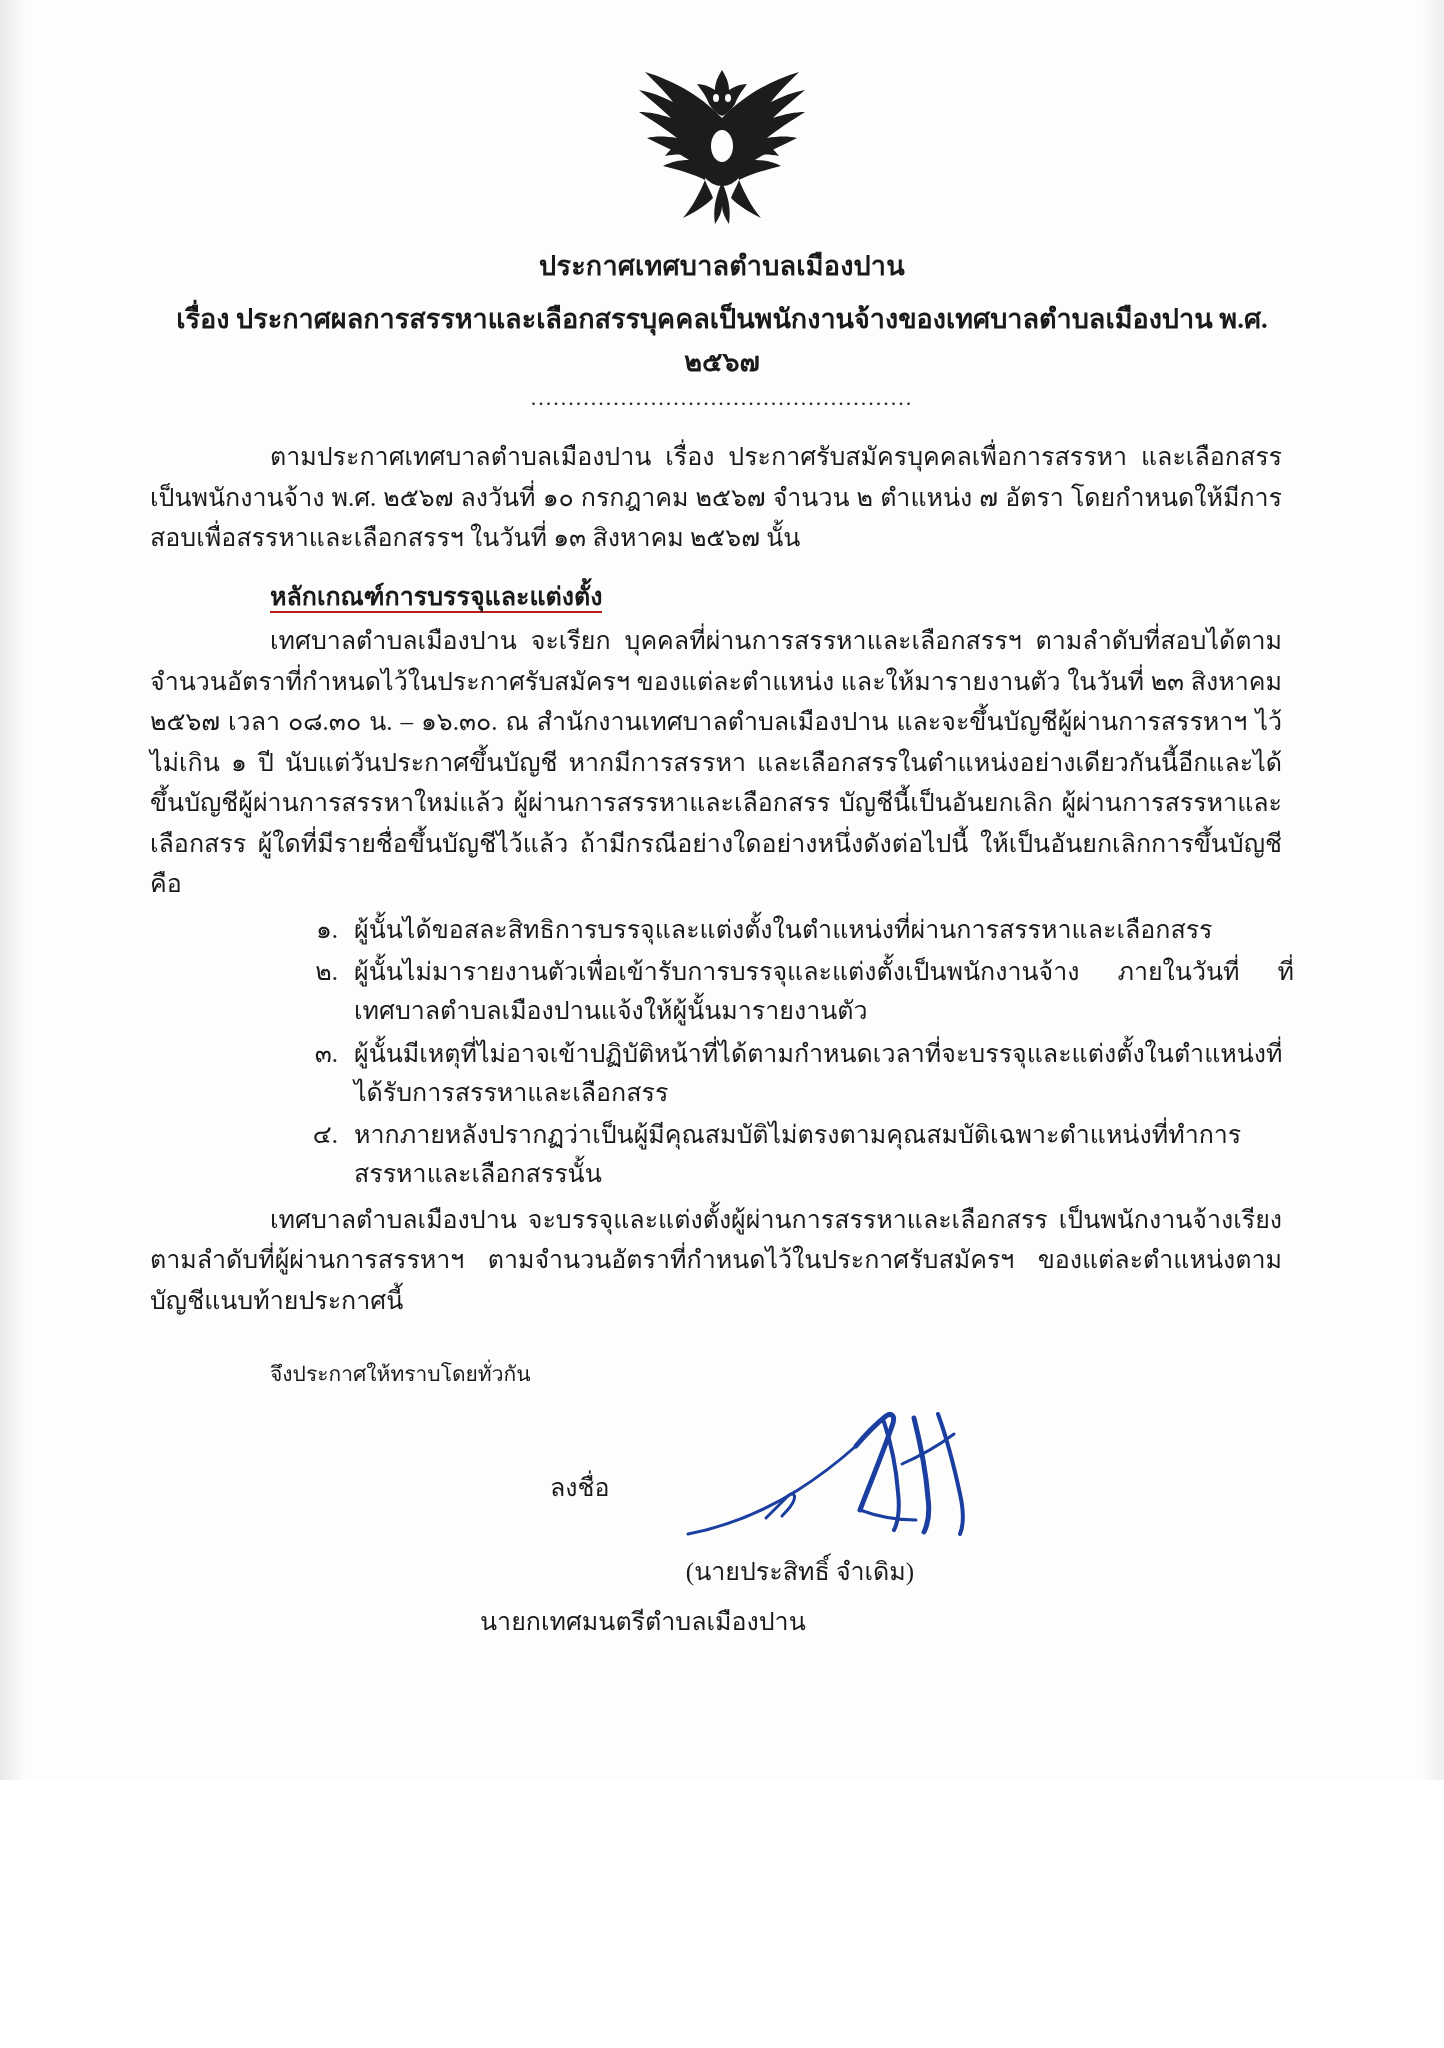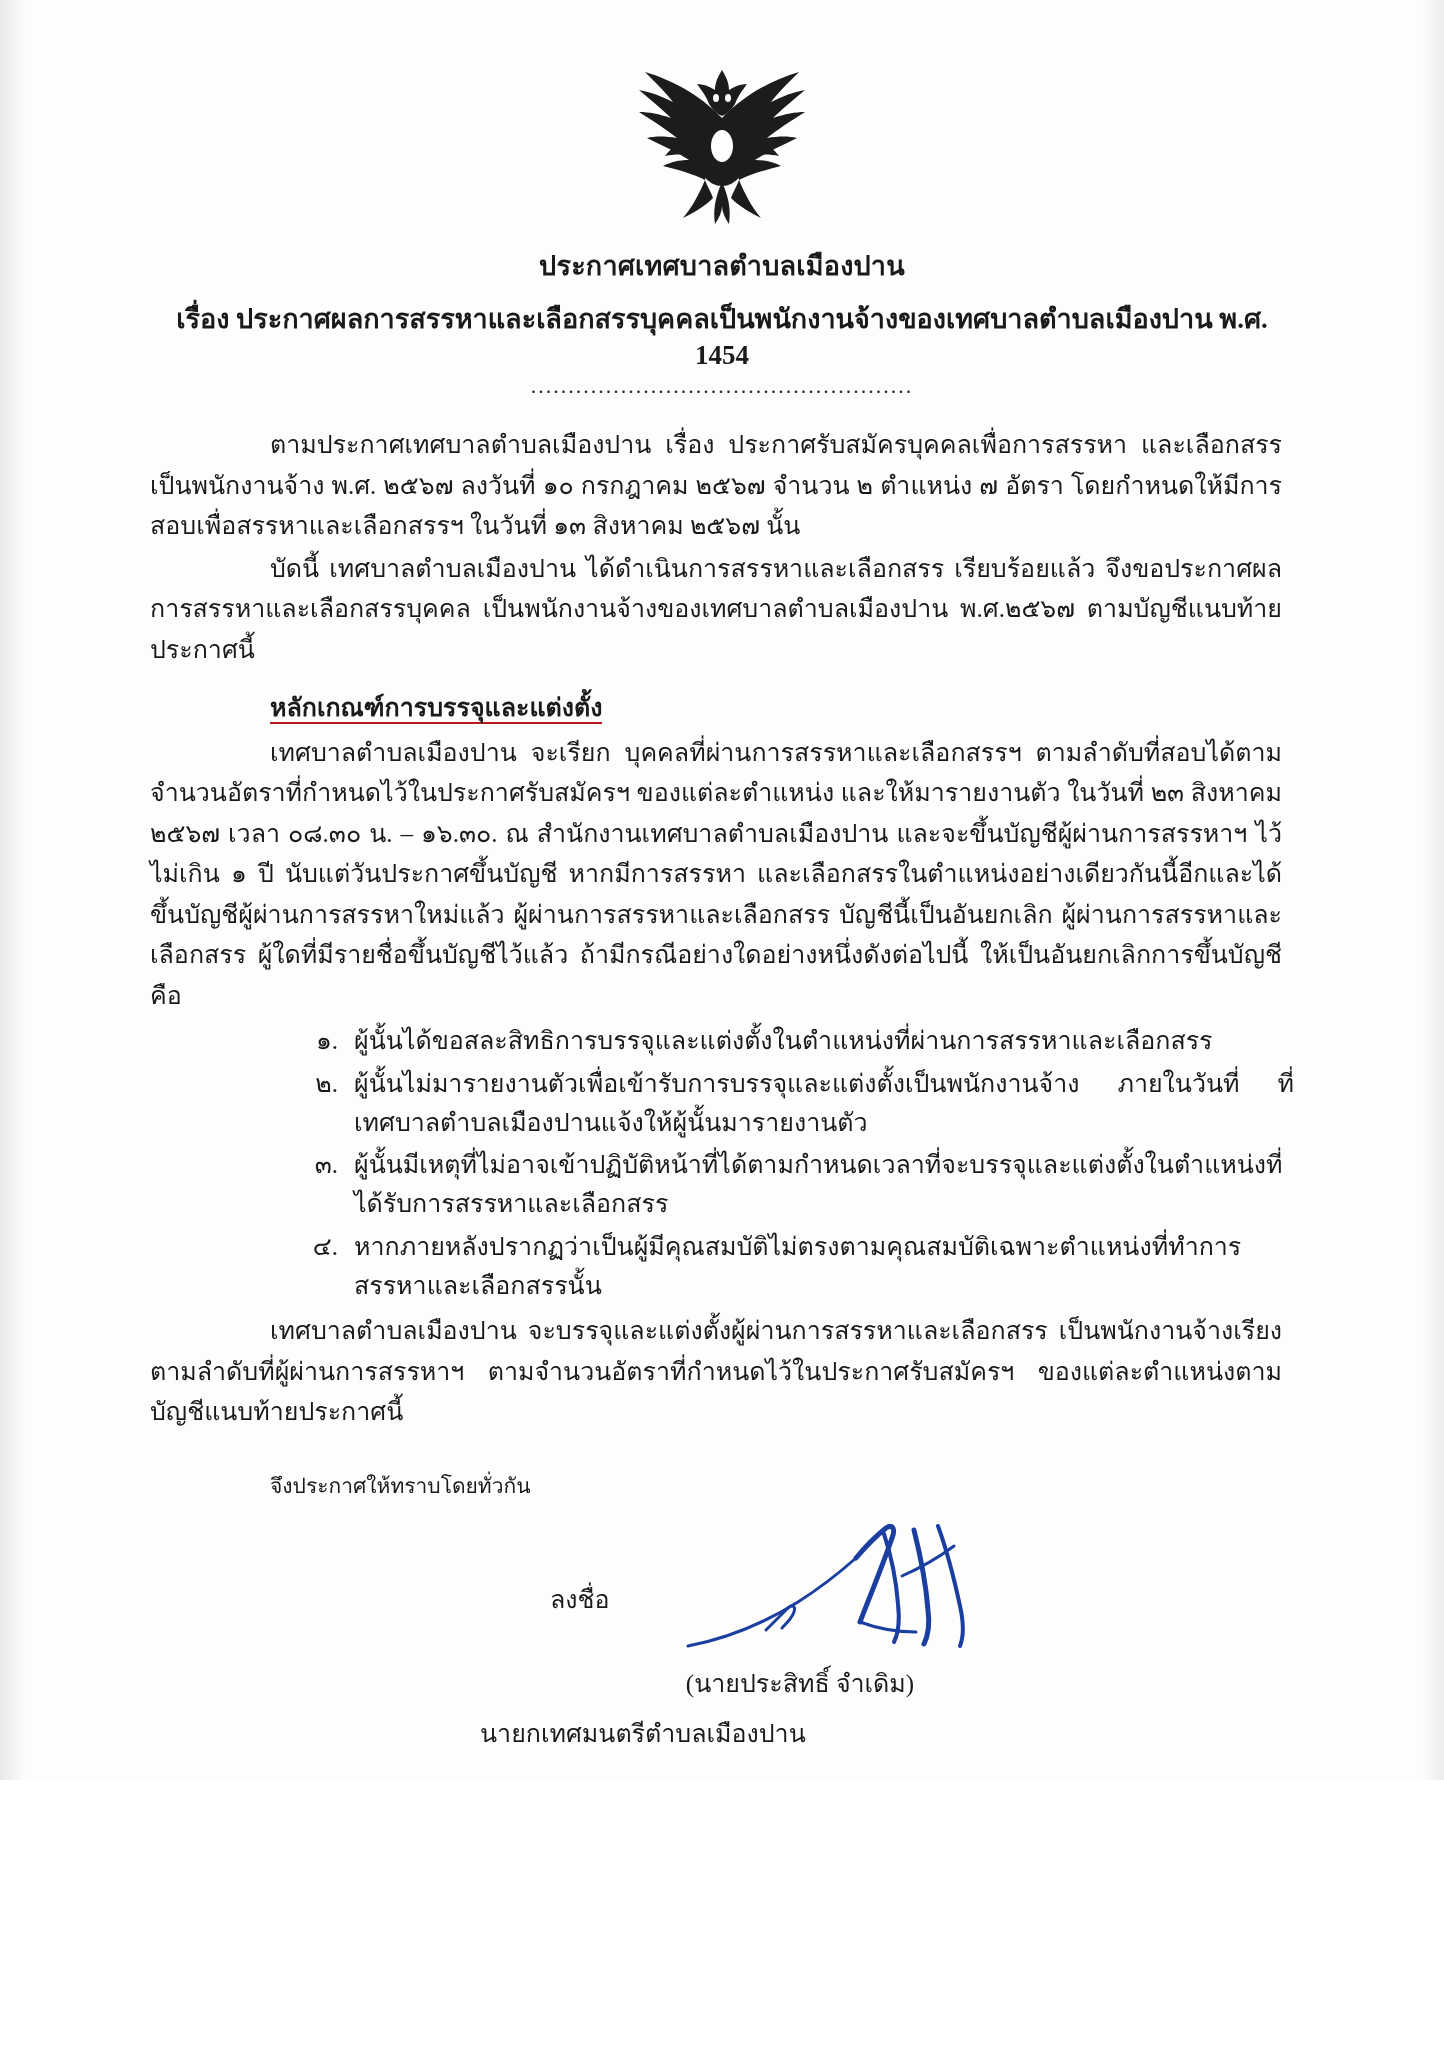--- a/index.html
+++ b/index.html
@@ -185,28 +185,27 @@
       <g fill="#fdfdfc">
         <ellipse cx="99" cy="38" rx="3" ry="4"></ellipse>
         <ellipse cx="111" cy="38" rx="3" ry="4"></ellipse>
         <ellipse cx="105" cy="86" rx="11" ry="16"></ellipse>
       </g>
     </svg>
   </div>
 
   <div class="title-block">
     <div class="doc-title">ประกาศเทศบาลตำบลเมืองปาน</div>
-    <div class="doc-subject">เรื่อง  ประกาศผลการสรรหาและเลือกสรรบุคคลเป็นพนักงานจ้างของเทศบาลตำบลเมืองปาน พ.ศ. 1454</div>
+    <div class="doc-subject">เรื่อง  ประกาศผลการสรรหาและเลือกสรรบุคคลเป็นพนักงานจ้างของเทศบาลตำบลเมืองปาน พ.ศ. ๒๕๖๗</div>
     <div class="dots">...................................................</div>
   </div>
 
   <div class="body-text">
 
     <p class="para">ตามประกาศเทศบาลตำบลเมืองปาน เรื่อง ประกาศรับสมัครบุคคลเพื่อการสรรหา และเลือกสรร เป็นพนักงานจ้าง พ.ศ. ๒๕๖๗ ลงวันที่ ๑๐ กรกฎาคม ๒๕๖๗ จำนวน ๒ ตำแหน่ง ๗ อัตรา โดยกำหนดให้มีการสอบเพื่อสรรหาและเลือกสรรฯ ในวันที่ ๑๓ สิงหาคม ๒๕๖๗ นั้น</p>
-    <p class="para">บัดนี้ เทศบาลตำบลเมืองปาน ได้ดำเนินการสรรหาและเลือกสรร เรียบร้อยแล้ว จึงขอประกาศผลการสรรหาและเลือกสรรบุคคล เป็นพนักงานจ้างของเทศบาลตำบลเมืองปาน พ.ศ.๒๕๖๗ ตามบัญชีแนบท้ายประกาศนี้</p>
 
     <div class="section-head">
       <span>หลักเกณฑ์การบรรจุและแต่งตั้ง</span>
     </div>
 
     <p class="para">เทศบาลตำบลเมืองปาน จะเรียก บุคคลที่ผ่านการสรรหาและเลือกสรรฯ   ตามลำดับที่สอบได้ตามจำนวนอัตราที่กำหนดไว้ในประกาศรับสมัครฯ  ของแต่ละตำแหน่ง และให้มารายงานตัว ในวันที่ ๒๓ สิงหาคม ๒๕๖๗ เวลา ๐๘.๓๐ น. – ๑๖.๓๐. ณ สำนักงานเทศบาลตำบลเมืองปาน และจะขึ้นบัญชีผู้ผ่านการสรรหาฯ ไว้ไม่เกิน ๑ ปี นับแต่วันประกาศขึ้นบัญชี  หากมีการสรรหา และเลือกสรรในตำแหน่งอย่างเดียวกันนี้อีกและได้ขึ้นบัญชีผู้ผ่านการสรรหาใหม่แล้ว ผู้ผ่านการสรรหาและเลือกสรร บัญชีนี้เป็นอันยกเลิก ผู้ผ่านการสรรหาและเลือกสรร ผู้ใดที่มีรายชื่อขึ้นบัญชีไว้แล้ว ถ้ามีกรณีอย่างใดอย่างหนึ่งดังต่อไปนี้ ให้เป็นอันยกเลิกการขึ้นบัญชี คือ</p>
 
     <ol class="conditions">
       <li>
         <span class="num">๑.</span>

